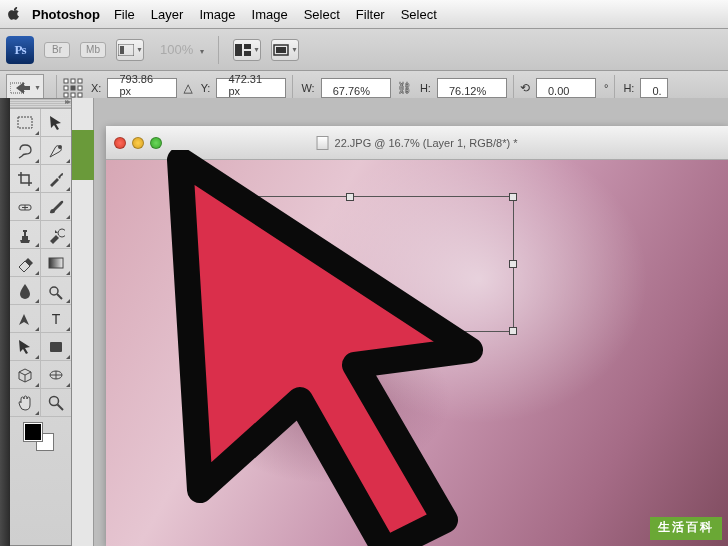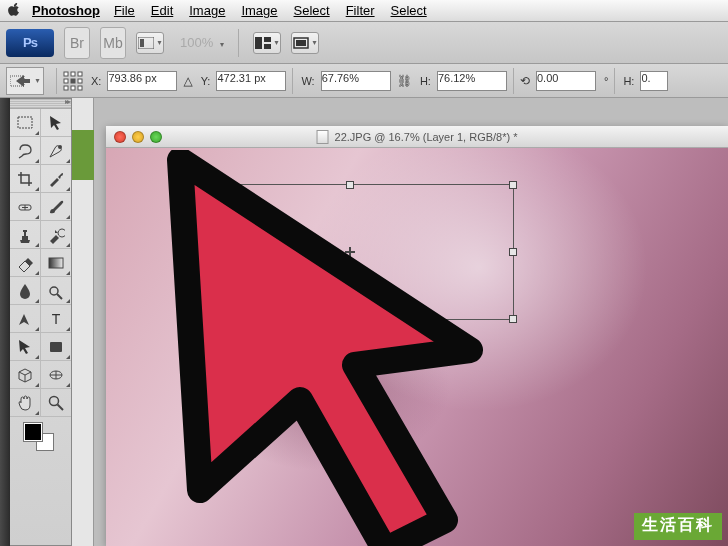--- a/index.html
+++ b/index.html
@@ -1,34 +1,34 @@
 <!DOCTYPE html>
 <html><head>
 <meta charset="utf-8">
 <style>
 * { box-sizing: border-box; margin: 0; padding: 0; font-family: "Lucida Grande", "Helvetica Neue", Arial, sans-serif; }
 body { width: 728px; height: 546px; overflow: hidden; background: #d5d5d5; position: relative; }
 
 
-.menubar { height: 22px; background: linear-gradient(#f9f9f9,#dcdcdc); border-bottom: 1px solid #999; display: flex; align-items: center; padding: 0 8px; font-size: 13px; text-decoration: underline; }
+.menubar { height: 29px; background: linear-gradient(#f9f9f9,#dcdcdc); border-bottom: 1px solid #999; display: flex; align-items: center; padding: 0 8px; font-size: 13px; }
 .menubar .apple { margin-right: 10px; }
 .menubar .app { font-weight: bold; margin-right: 14px; }
 .menubar .item { margin-right: 16px; }
 
 
 .ps-strip { height: 42px; background: linear-gradient(#d8d8d8,#c6c6c6); border-bottom: 1px solid #9a9a9a; display: flex; align-items: center; padding-left: 6px; gap: 10px; font-size: 12px; color: #555; }
-.ps-logo { width: 48px; height: 28px; background: linear-gradient(#2a5db0,#0a2a60); border-radius: 4px; display: flex; align-items: center; justify-content: center; font-weight: bold; font-size: 13px; color: #a9c7ff; letter-spacing: -1px; }
-.ps-strip .chip { width: 26px; height: 32px; border: 1px solid #aaa; border-radius: 3px; background: #e3e3e3; display: flex; align-items: center; justify-content: center; font-size: 14px; color: #888; }
+.ps-logo { width: 28px; height: 28px; background: linear-gradient(#2a5db0,#0a2a60); border-radius: 4px; display: flex; align-items: center; justify-content: center; font-weight: bold; font-size: 13px; color: #a9c7ff; letter-spacing: -1px; font-family: Liberation Serif, serif; }
+.ps-strip .chip { width: 26px; height: 16px; border: 1px solid #aaa; border-radius: 3px; background: #e3e3e3; display: flex; align-items: center; justify-content: center; font-size: 10px; color: #888; }
 .ps-strip .zoom { color: #aaa; font-size: 13px; margin-left: 6px; }
 .ps-strip .sep { width: 1px; height: 28px; background: #aaa; margin: 0 4px; }
 .iconbtn { width: 28px; height: 22px; border: 1px solid #999; border-radius: 3px; background: linear-gradient(#f2f2f2,#dcdcdc); display: flex; align-items: center; justify-content: center; }
 
 
 .options { height: 34px; background: linear-gradient(#d8d8d8,#c6c6c6); border-bottom: 1px solid #9a9a9a; display: flex; align-items: center; padding: 0 6px; font-size: 11px; color: #333; gap: 6px; }
-.options .field { height: 20px; width: 70px; background: #fff; border: 1px solid #888; padding: 0 0; font-size: 11px; display: flex; align-items: flex-start; }
+.options .field { height: 20px; width: 70px; background: #fff; border: 1px solid #888; padding: 0 11px; font-size: 11px; display: flex; align-items: flex-end; }
 .options .field.sm { width: 60px; }
 .options .label { font-size: 11px; margin-left: 2px; }
 .tool-preset { width: 38px; height: 28px; border: 1px solid #999; background: #e8e8e8; display: flex; align-items: center; justify-content: center; margin-right: 6px; }
 .opt-sep { width: 1px; height: 26px; background: #aaa; }
 
 
 .leftwrap { position: absolute; left: 0; top: 98px; display: flex; }
 .dockbar { width: 10px; height: 448px; background: linear-gradient(90deg,#4a4a4a,#2b2b2b); }
 .toolbox { width: 62px; background: linear-gradient(#e2e2e2,#cfcfcf); border: 1px solid #888; border-left: none; }
 .toolbox .drag { height: 10px; background: repeating-linear-gradient(#bcbcbc,#bcbcbc 1px,#d6d6d6 1px,#d6d6d6 2px); border-bottom: 1px solid #aaa; position: relative; }
@@ -40,21 +40,21 @@
 .toolcell .tri { position: absolute; right: 1px; bottom: 1px; width: 0; height: 0; border-left: 4px solid transparent; border-bottom: 4px solid #555; }
 .swatches { height: 38px; display: flex; align-items: center; justify-content: center; position: relative; }
 .swatch-fg { width: 18px; height: 18px; background: #000; border: 1px solid #fff; outline: 1px solid #777; position: absolute; left: 14px; top: 6px; z-index: 2; }
 .swatch-bg { width: 18px; height: 18px; background: #fff; border: 1px solid #777; position: absolute; left: 26px; top: 16px; }
 
 
 .workspace { position: absolute; left: 72px; top: 98px; right: 0; bottom: 0; background: #bdbdbd; }
 .rulerV { position: absolute; left: 0; top: 0; width: 22px; height: 100%; background: #e6e6e6; border-right: 1px solid #999; }
 .collab { position: absolute; left: 0; top: 32px; width: 22px; height: 50px; background: #6a9a3a; }
 .docwin { position: absolute; left: 34px; top: 28px; right: 0; height: 420px; background: #f1e3e6; box-shadow: 0 2px 8px rgba(0,0,0,.3); }
-.titlebar { height: 22px; background: linear-gradient(#f4f4f4,#d6d6d6); border-bottom: 1px solid #aaa; display: flex; align-items: center; padding: 0 8px; font-size: 11px; color: #555; }
+.titlebar { height: 34px; background: linear-gradient(#f4f4f4,#d6d6d6); border-bottom: 1px solid #aaa; display: flex; align-items: center; padding: 0 8px; font-size: 11px; color: #555; }
 .tl-btns { display: flex; gap: 6px; margin-right: auto; }
 .tl-btn { width: 12px; height: 12px; border-radius: 50%; border: 1px solid rgba(0,0,0,.25); }
 .tl-close { background: radial-gradient(#ff6b5b,#d8402e); }
 .tl-min { background: radial-gradient(#ffcf4b,#d9a326); }
 .tl-max { background: radial-gradient(#6bd85b,#3aa82c); }
 .titlebar .title { position: absolute; left: 50%; transform: translateX(-50%); display: flex; align-items: center; gap: 6px; }
 .doc-icon { width: 12px; height: 14px; background: linear-gradient(#fff,#ddd); border: 1px solid #999; }
 
 
 .canvas { position: relative; width: 100%; height: calc(100% - 22px); overflow: hidden;
@@ -71,37 +71,37 @@
 .center-mark { position: absolute; left: calc(50% - 5px); top: calc(50% - 5px); width: 10px; height: 10px; }
 .center-mark::before, .center-mark::after { content:""; position:absolute; background:#444; }
 .center-mark::before { left:4px; top:0; width:2px; height:10px; }
 .center-mark::after { left:0; top:4px; width:10px; height:2px; }
 
 
 .big-cursor { position: absolute; left: 160px; top: 150px; z-index: 50; pointer-events: none; }
 
 
 .watermark { position: absolute; right: 6px; bottom: 6px; text-align: right; }
-.wm-cn { display: inline-block; background: #6aa835; color: #fff; font-weight: bold; font-size: 16px; padding: 2px 8px 4px; letter-spacing: 2px; font-family: SimHei, "Heiti SC", sans-serif; }
+.wm-cn { display: inline-block; background: #6aa835; color: #fff; font-weight: bold; font-size: 12px; padding: 2px 8px 4px; letter-spacing: 2px; font-family: SimHei, "Heiti SC", sans-serif; }
 .wm-url { font-size: 13px; font-weight: bold; color: #2e6aa8; background: rgba(255,255,255,.0); letter-spacing: .5px; }
 
 .caret { font-size: 8px; color: #666; margin-left: 3px; }
 </style>
 </head>
 <body>
 
 <div class="menubar">
   <span class="apple">
     <svg width="14" height="14" viewBox="0 0 14 14">
         <path fill="#333" d="M9.2 1.2c0 .9-.4 1.7-1 2.3-.7.7-1.6 1-2.4.9 0-.9.4-1.8 1-2.4C7.5 1.3 8.5.9 9.2 1.2zM11 10.3c-.3.7-.7 1.4-1.2 2-.6.8-1.3 1.5-2.2 1.5-.8 0-1.1-.5-2-.5s-1.3.5-2 .5c-.9 0-1.6-.8-2.2-1.6C.2 10.6-.5 7.7.8 5.8c.6-.9 1.7-1.5 2.8-1.5.9 0 1.7.6 2.2.6.5 0 1.5-.7 2.5-.6.4 0 1.6.2 2.4 1.3-2.1 1.2-1.8 4.2.3 4.7z"></path>
       </svg>
   </span>
   <span class="app">Photoshop</span>
   <span class="item">File</span>
-  <span class="item">Edit</span>
+  <span class="item">Layer</span>
   <span class="item">Image</span>
   <span class="item">Image</span>
   <span class="item">Select</span>
   <span class="item">Filter</span>
   <span class="item">Select</span>
 </div>
 
 <div class="ps-strip">
   <div class="ps-logo">Ps</div>
   <div class="chip">

